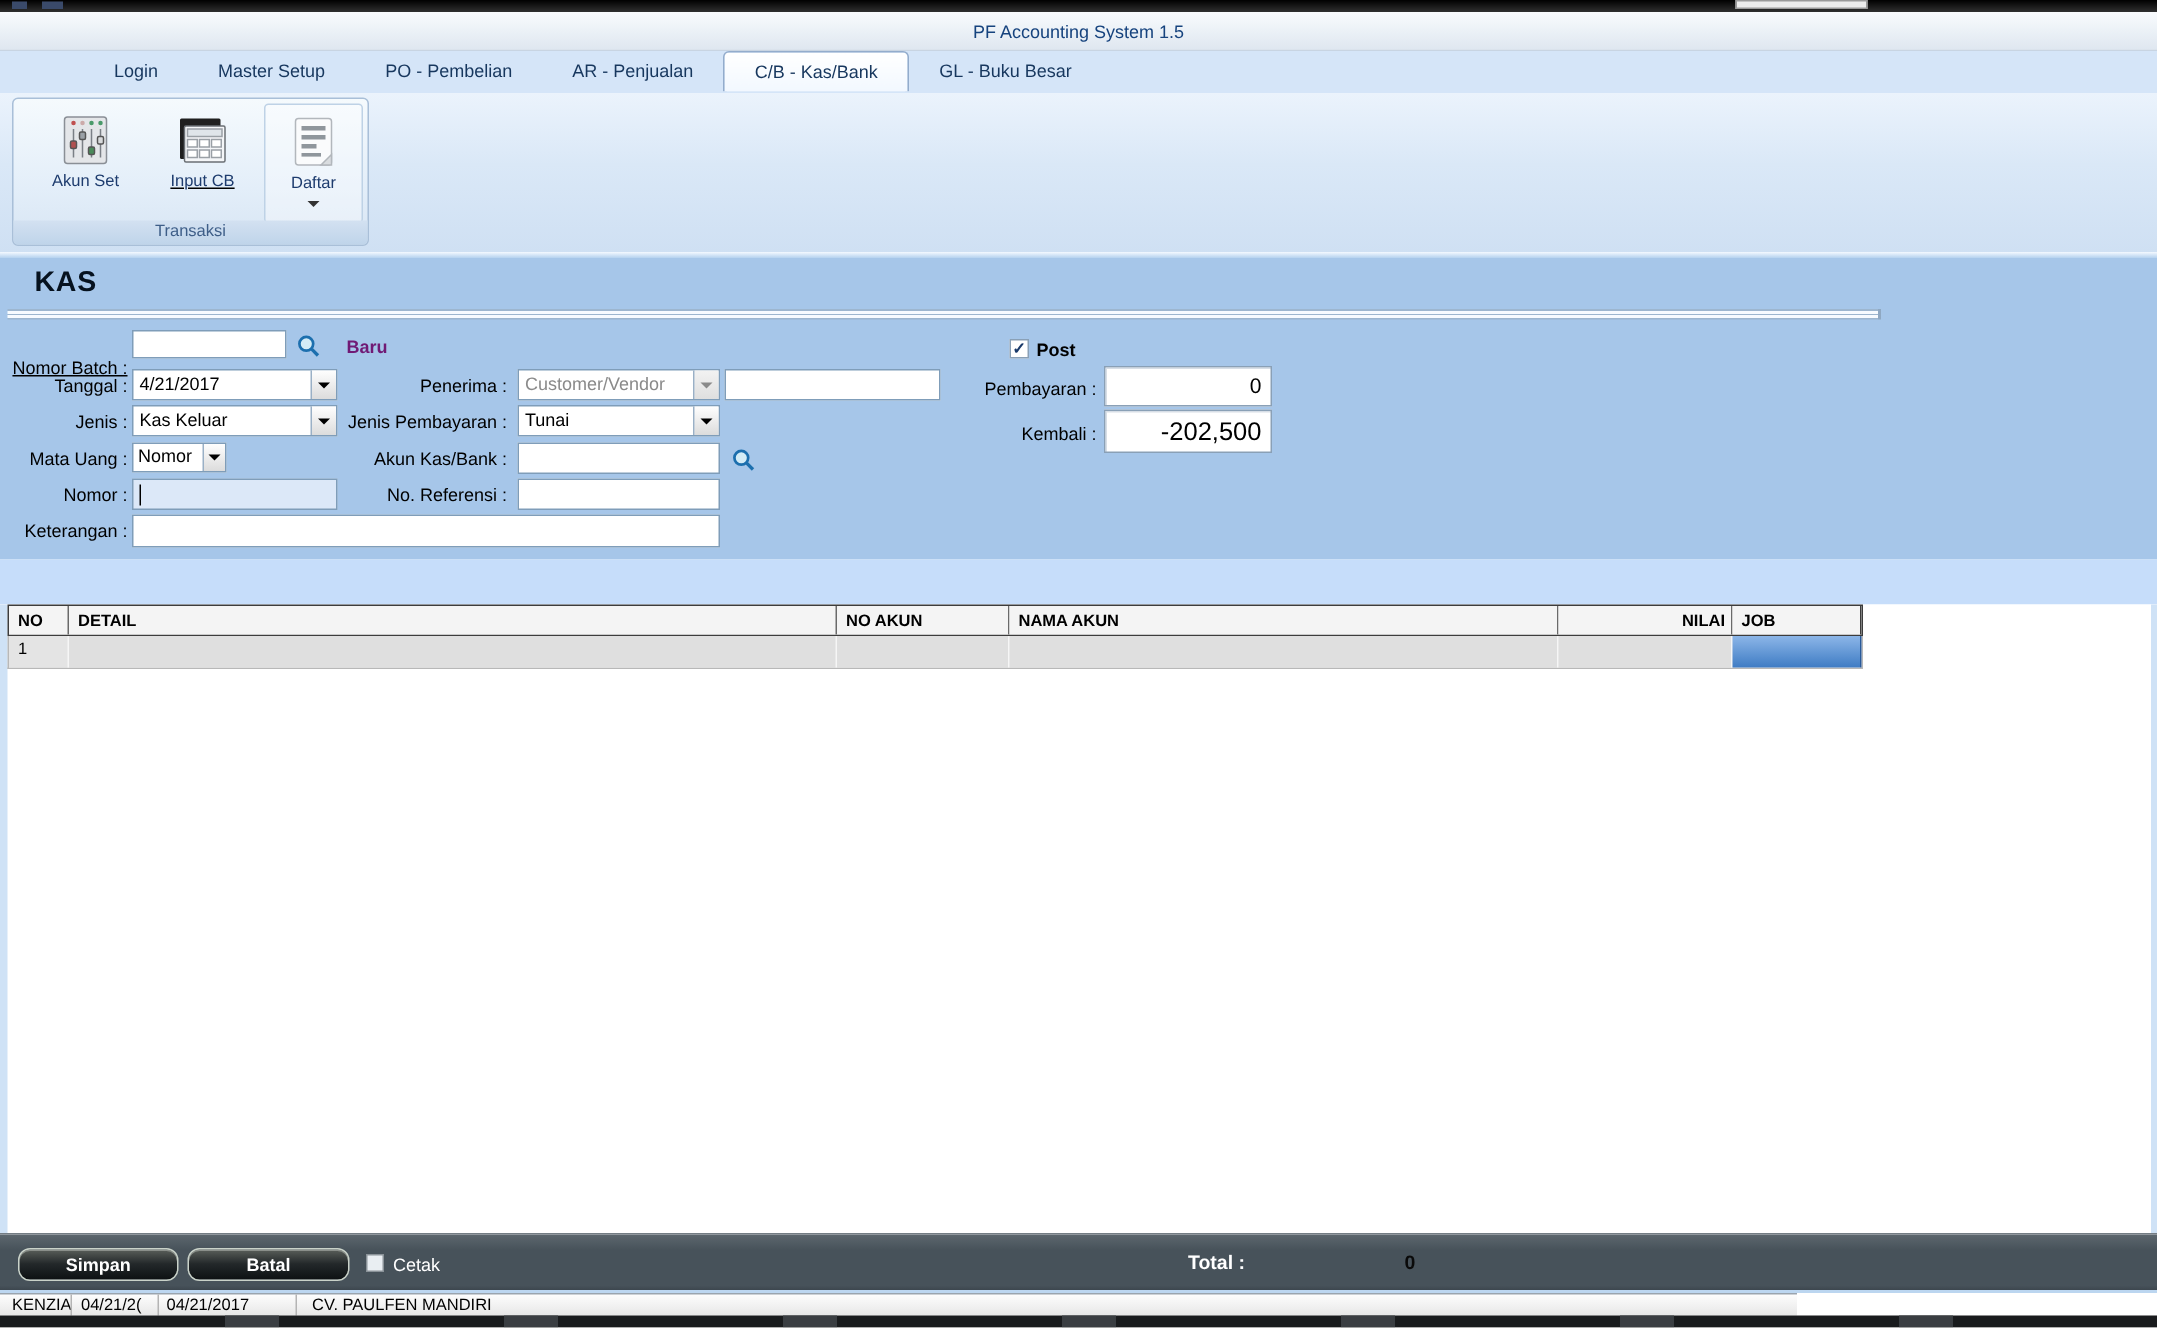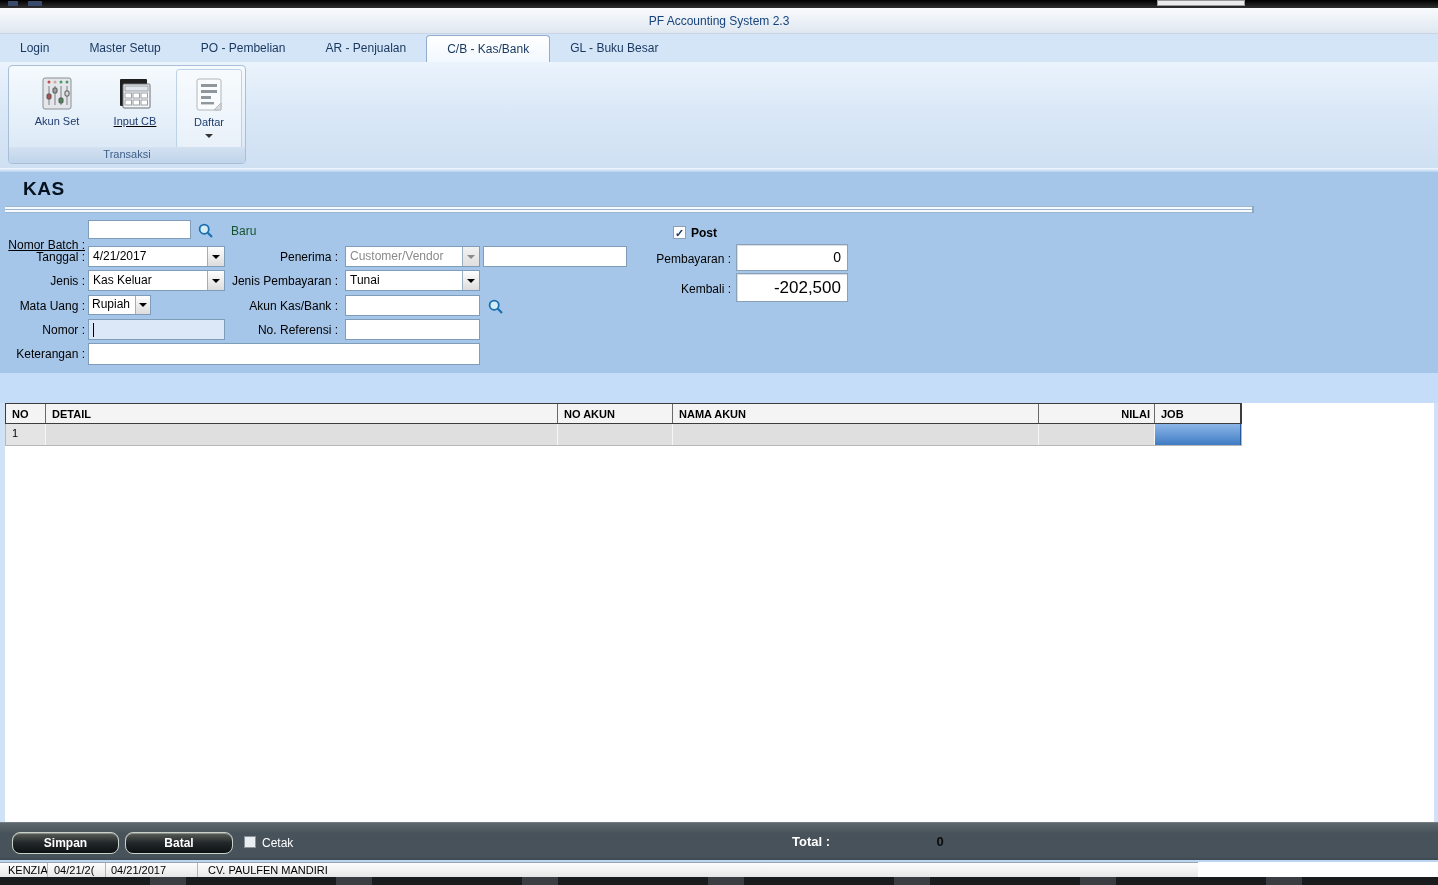--- a/index.html
+++ b/index.html
@@ -15,21 +15,21 @@
     background:#ececec;border:1px solid #9a9a9a;}
 
   
   .title-bar{position:absolute;left:0;top:8px;width:1438px;height:26px;
     background:linear-gradient(#f9fbfd,#eaf0f6 55%,#dfe7f0);
     border-bottom:1px solid #c8d4e2;text-align:center;}
   .title-bar .t{line-height:26px;color:#16437e;font-size:12px;}
 
   
   .tab-strip{position:absolute;left:0;top:34px;width:1438px;height:28px;
-    background:#d5e5f8;display:flex;align-items:center;}
+    background:#d5e5f8;padding-left:56px;display:flex;align-items:flex-start;}
   .tab{height:27px;line-height:26px;padding:0 20px;color:#17375e;cursor:default;}
   .tab.active{background:linear-gradient(#ffffff,#f2f8ff);
     border:1px solid #93accc;border-bottom:none;border-radius:4px 4px 0 0;}
 
   
   .ribbon{position:absolute;left:0;top:62px;width:1438px;height:106px;
     background:linear-gradient(#ebf3fc,#dae8f7 45%,#cfe0f3);}
   .ribbon-sep{position:absolute;left:0;top:168px;width:1438px;height:4px;
     background:linear-gradient(#f4f9ff,#b5d2ef);}
   .rgroup{position:absolute;left:8px;top:3px;width:238px;height:99px;
@@ -57,21 +57,21 @@
   .caret{position:absolute;left:4px;top:3px;width:1px;height:14px;background:#000;}
   .combo{position:absolute;background:#fff;border:1px solid #7f9db9;display:flex;}
   .combo .val{flex:1;padding:2px 4px;overflow:hidden;white-space:nowrap;}
   .combo .btn{width:17px;border-left:1px solid #9ab0c6;
     background:linear-gradient(#fefefe,#dcdcdc);display:flex;align-items:center;justify-content:center;}
   .combo .tri{width:0;height:0;border-left:4px solid transparent;border-right:4px solid transparent;border-top:4px solid #000;}
   .combo.disabled .val{color:#8a8a8a;}
   .combo.disabled .btn{background:linear-gradient(#f2f2f2,#dfdfdf);}
   .combo.disabled .tri{border-top-color:#8a8a8a;}
   .mag{position:absolute;width:18px;height:18px;}
-  .link{position:absolute;color:#14532d;cursor:pointer;}
+  .link{position:absolute;color:#701a75;cursor:pointer;font-weight:bold;}
   .chk{position:absolute;width:13px;height:13px;background:#fff;border:1px solid #8aa0b6;
     font-size:11px;line-height:12px;text-align:center;color:#1a3a6a;font-weight:bold;}
   .numbox{position:absolute;background:#fff;border:1px solid #8aa0b6;
     box-shadow:inset 1px 1px 0 #d7dee6;text-align:right;}
   .numbox .v{display:block;padding-right:6px;}
 
   
   .light-strip{position:absolute;left:0;top:373px;width:1438px;height:30px;background:#c6ddfa;}
   .content-white{position:absolute;left:0;top:403px;width:1438px;height:419px;background:#fff;
     border-left:5px solid #cfe2f6;border-right:4px solid #cfe2f6;}
@@ -119,21 +119,21 @@
 
 <div id="app">
 
   <div class="top-strip">
     <div class="frag" style="left:8px;width:10px;"></div>
     <div class="frag" style="left:28px;width:14px;"></div>
     <div class="winbox"></div>
   </div>
 
   <div class="title-bar">
-    <div class="t">PF Accounting System 2.3</div>
+    <div class="t">PF Accounting System 1.5</div>
   </div>
 
   <div class="tab-strip">
     <div class="tab">Login</div>
     <div class="tab">Master Setup</div>
     <div class="tab">PO - Pembelian</div>
     <div class="tab">AR - Penjualan</div>
     <div class="tab active">C/B - Kas/Bank</div>
     <div class="tab">GL - Buku Besar</div>
   </div>
@@ -240,21 +240,21 @@
           <span class="tri"></span>
         </span>
     </div>
     <div class="lbl" style="left:611px;width:120px;top:110px;">Kembali :</div>
     <div class="numbox" style="left:736px;top:101px;width:112px;height:29px;">
       <span class="v" style="font-size:17px;line-height:27px;">-202,500</span>
     </div>
 
     <div class="lbl" style="left:0;width:85px;top:127px;">Mata Uang :</div>
     <div class="combo" style="left:88px;top:123px;width:63px;height:20px;">
-      <span class="val" style="padding:1px 3px;">Rupiah</span>
+      <span class="val" style="padding:1px 3px;">Nomor</span>
       <span class="btn" style="width:15px;">
           <span class="tri"></span>
         </span>
     </div>
     <div class="lbl" style="left:218px;width:120px;top:127px;">Akun Kas/Bank :</div>
     <input class="inp" style="left: 345px; top: 123px; width: 135px; height: 21px;">
     <svg class="mag" style="left:487px;top:126px;" viewBox="0 0 18 18">
       <circle cx="7.2" cy="7.2" r="4.6" fill="#d4ecf6" stroke="#1c6fae" stroke-width="1.8"></circle>
       <line x1="10.8" y1="10.8" x2="15" y2="15" stroke="#1c6fae" stroke-width="2.2"></line>
     </svg>

